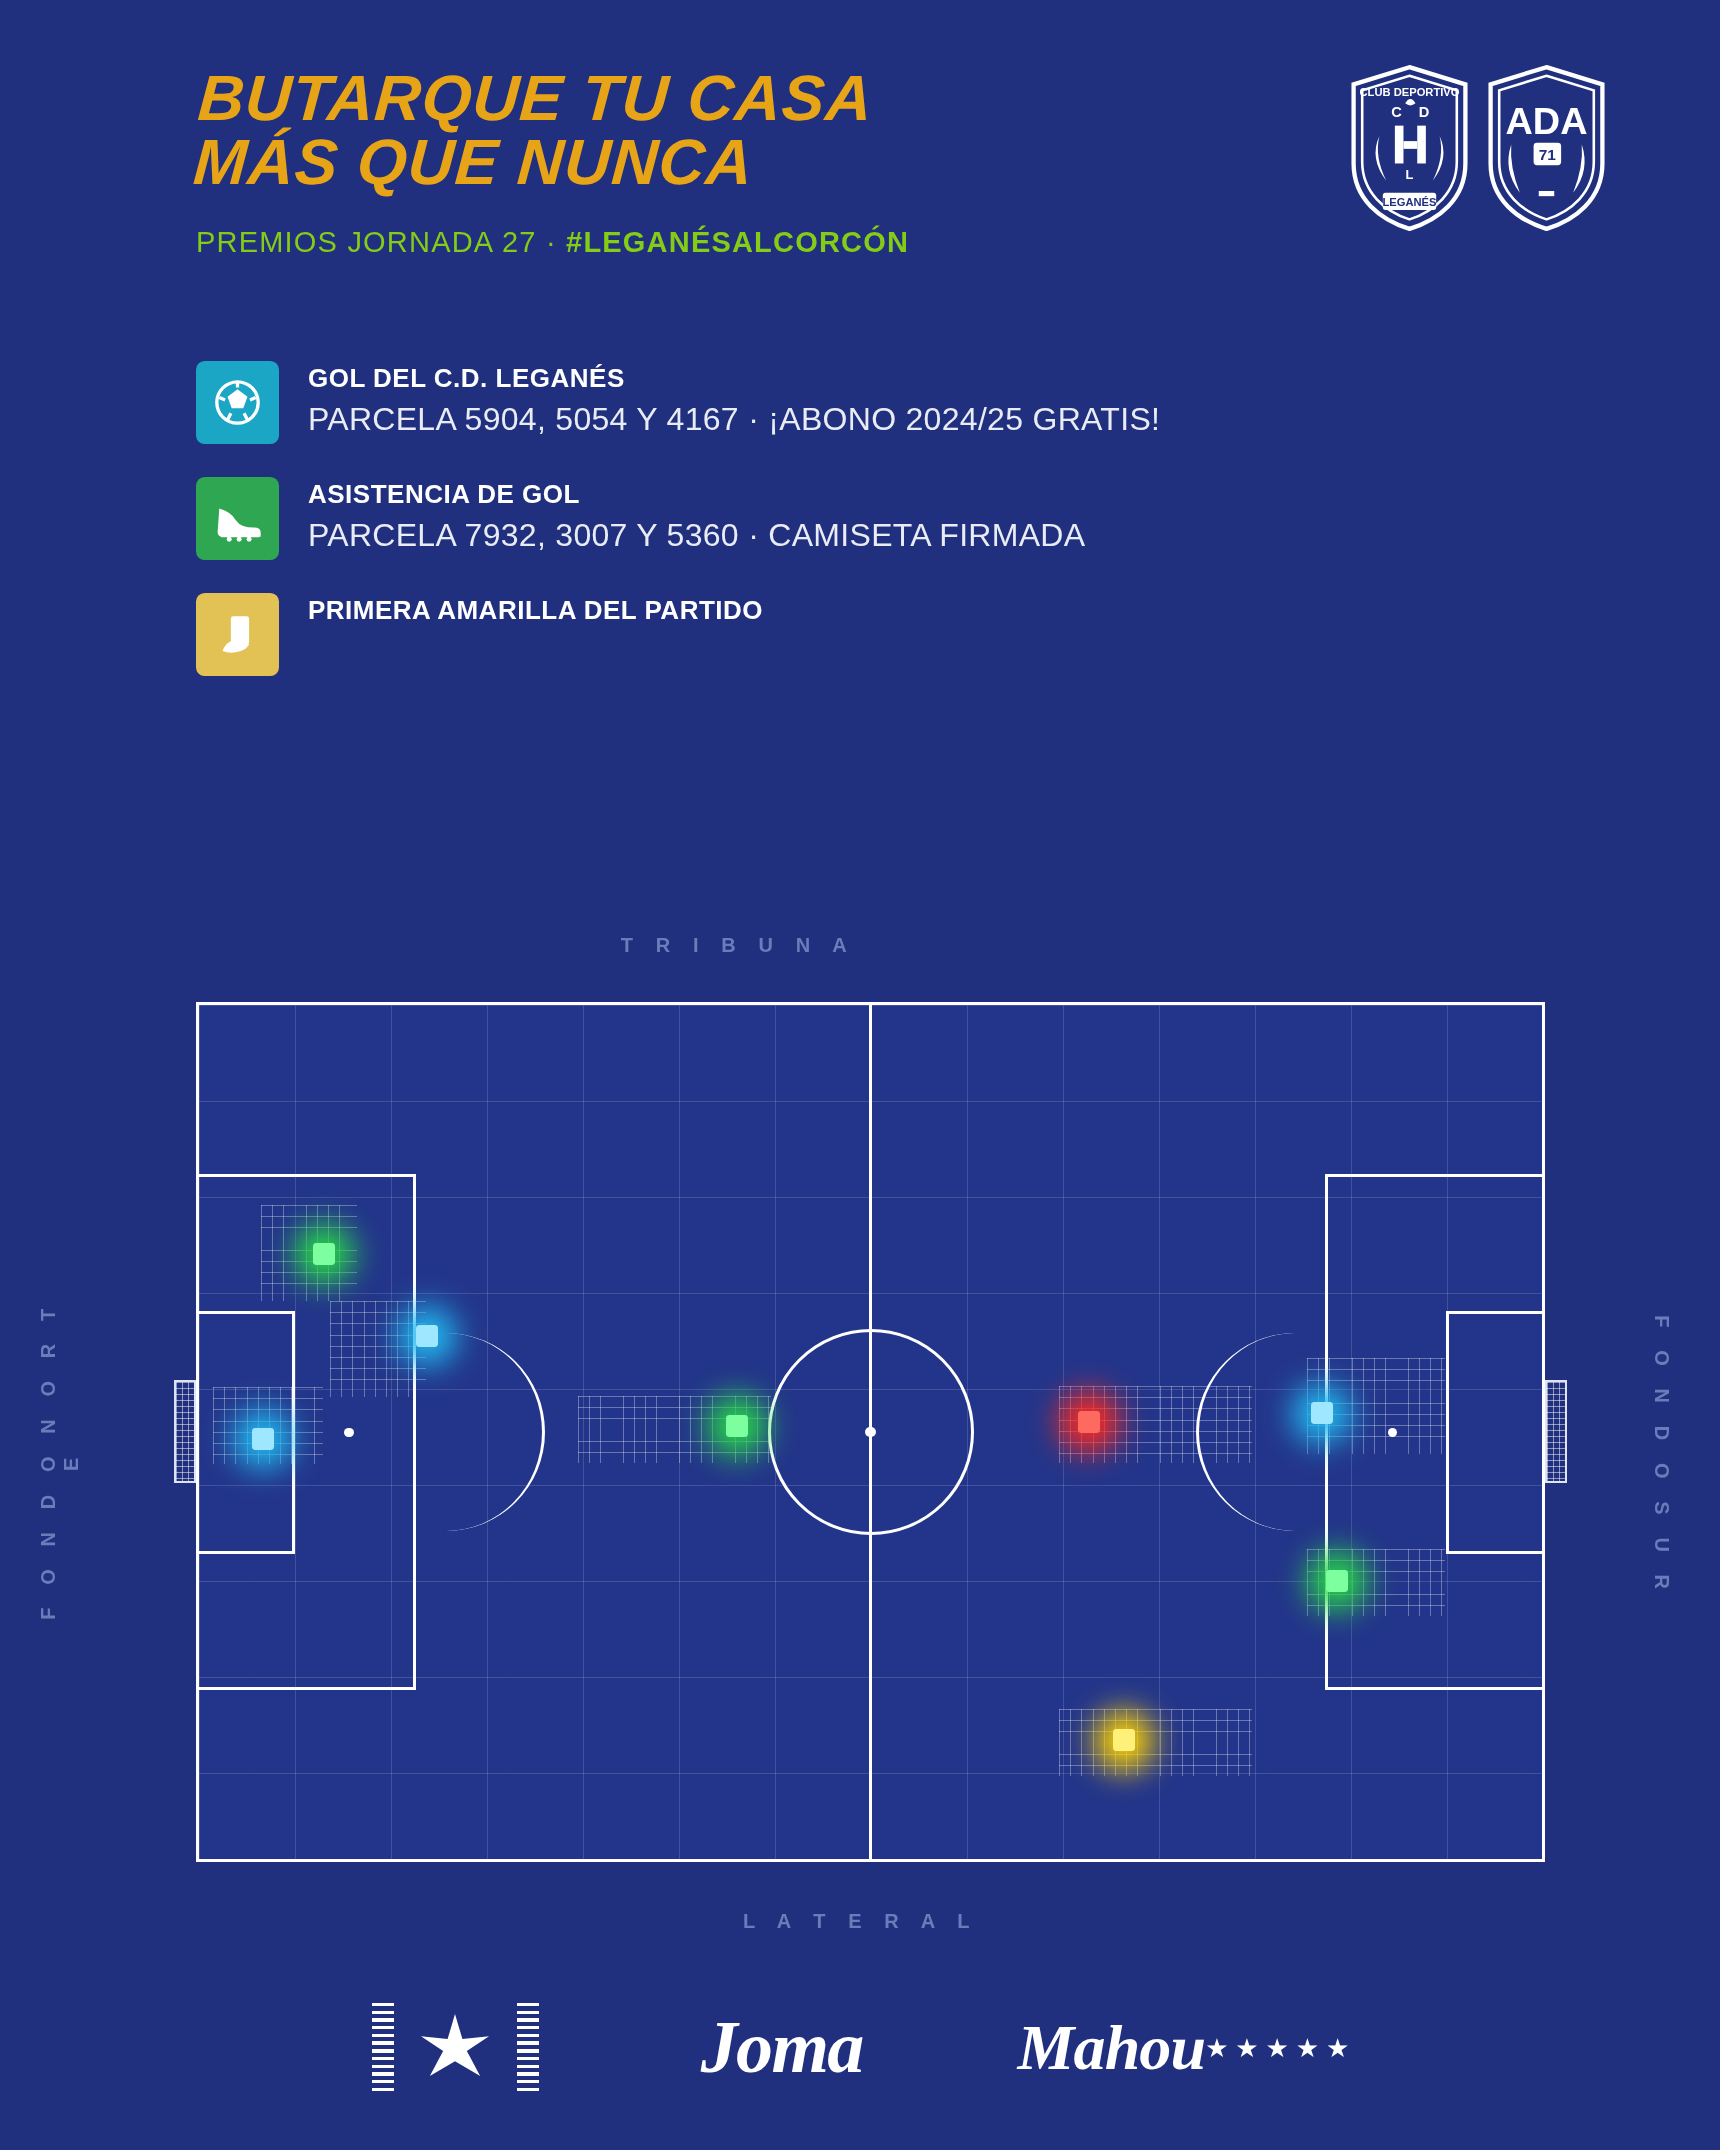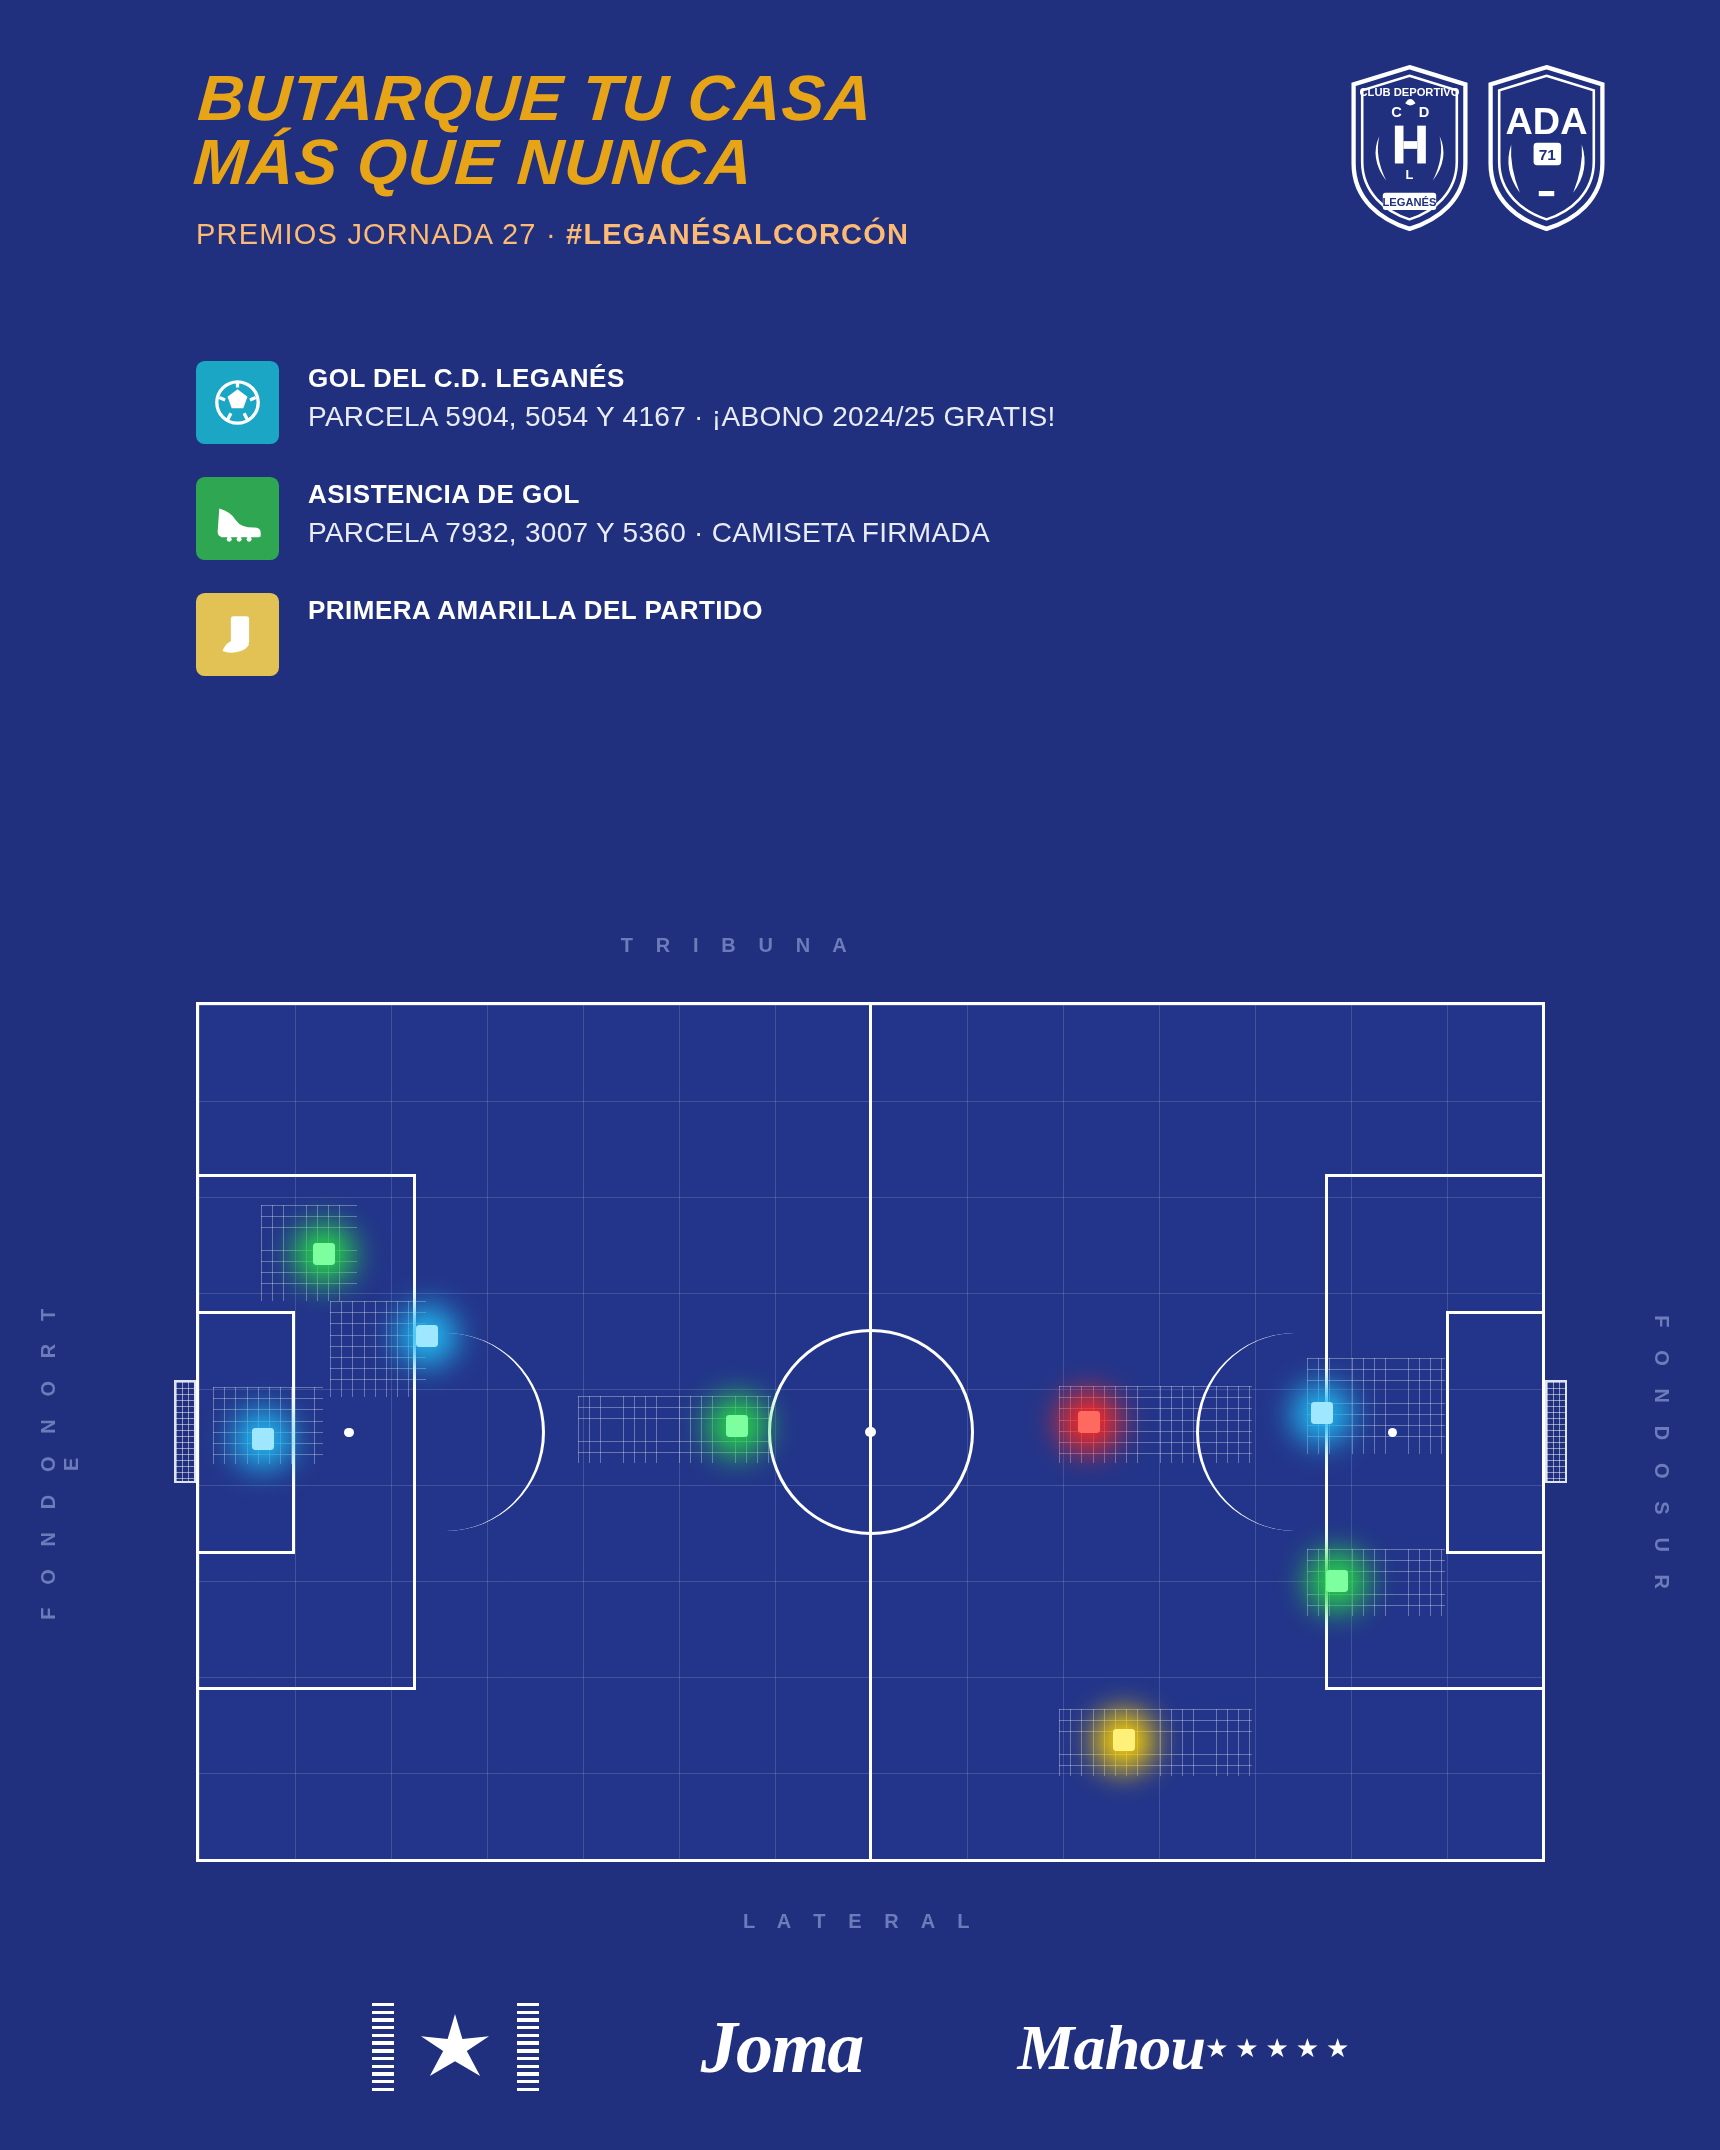--- a/index.html
+++ b/index.html
@@ -29,22 +29,22 @@
     font-weight: bold;
     font-size: 64px;
     line-height: 0.92;
     letter-spacing: 0.9px;
     font-style: italic;
     text-transform: uppercase;
     transform: skewX(-4deg);
   }
   .title-line2 { margin-top: 5.2px; }
   .subtitle {
-    margin-top: 26px;
-    color: #fdba74;
+    margin-top: 34px;
+    color: #84cc16;
     font-size: 29px;
     letter-spacing: 1.2px;
     text-transform: uppercase;
   }
   .subtitle b { font-weight: bold; }
 
   .crests {
     position: absolute;
     right: 110px;
     top: 62px;
@@ -86,21 +86,21 @@
   .prize-title {
     color: #ffffff;
     font-weight: bold;
     font-size: 26px;
     letter-spacing: 0.5px;
     text-transform: uppercase;
     line-height: 1.1;
   }
   .prize-sub {
     color: #e9ecf5;
-    font-size: 28px;
+    font-size: 32px;
     letter-spacing: 0.3px;
     margin-top: 7.7px;
     text-transform: uppercase;
   }
 
   
   .stand-label {
     position: absolute;
     color: #6c7cbb;
     font-size: 20px;

